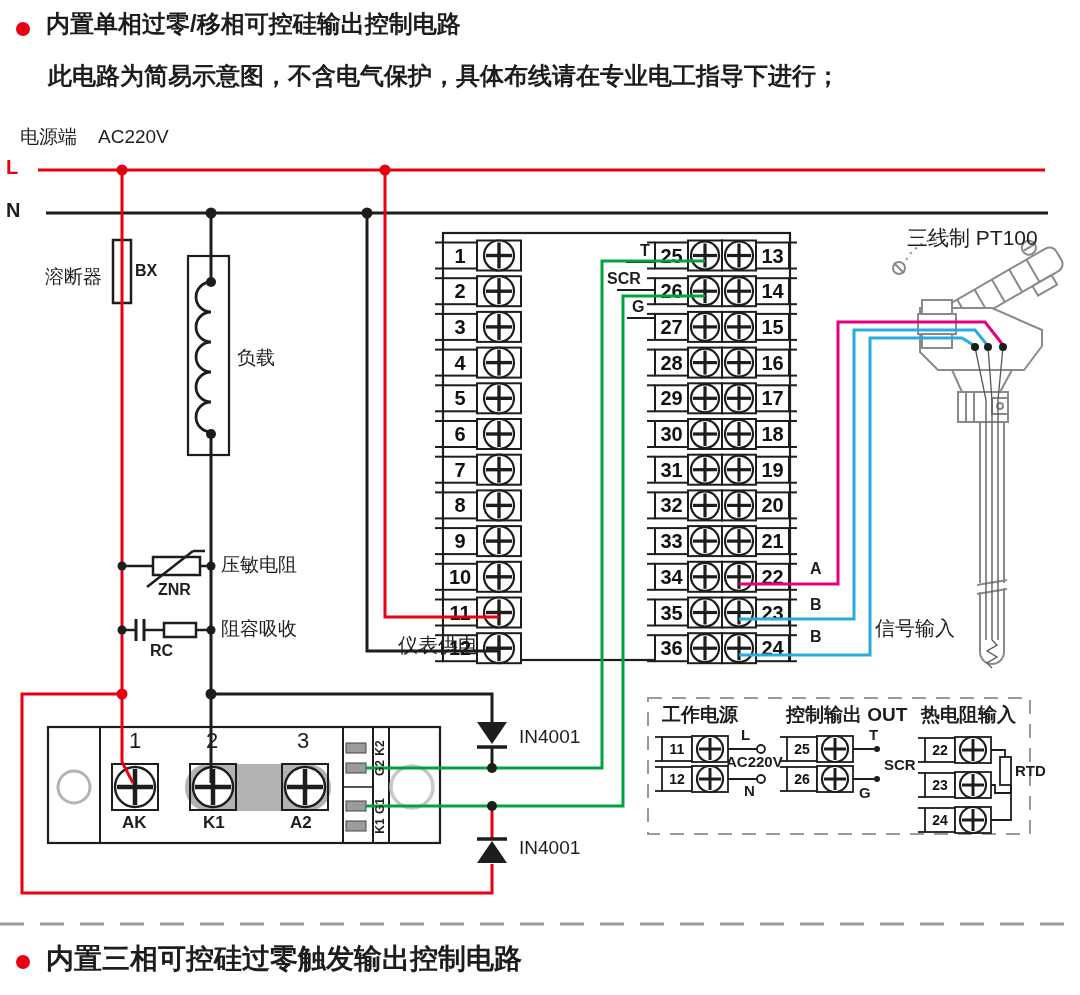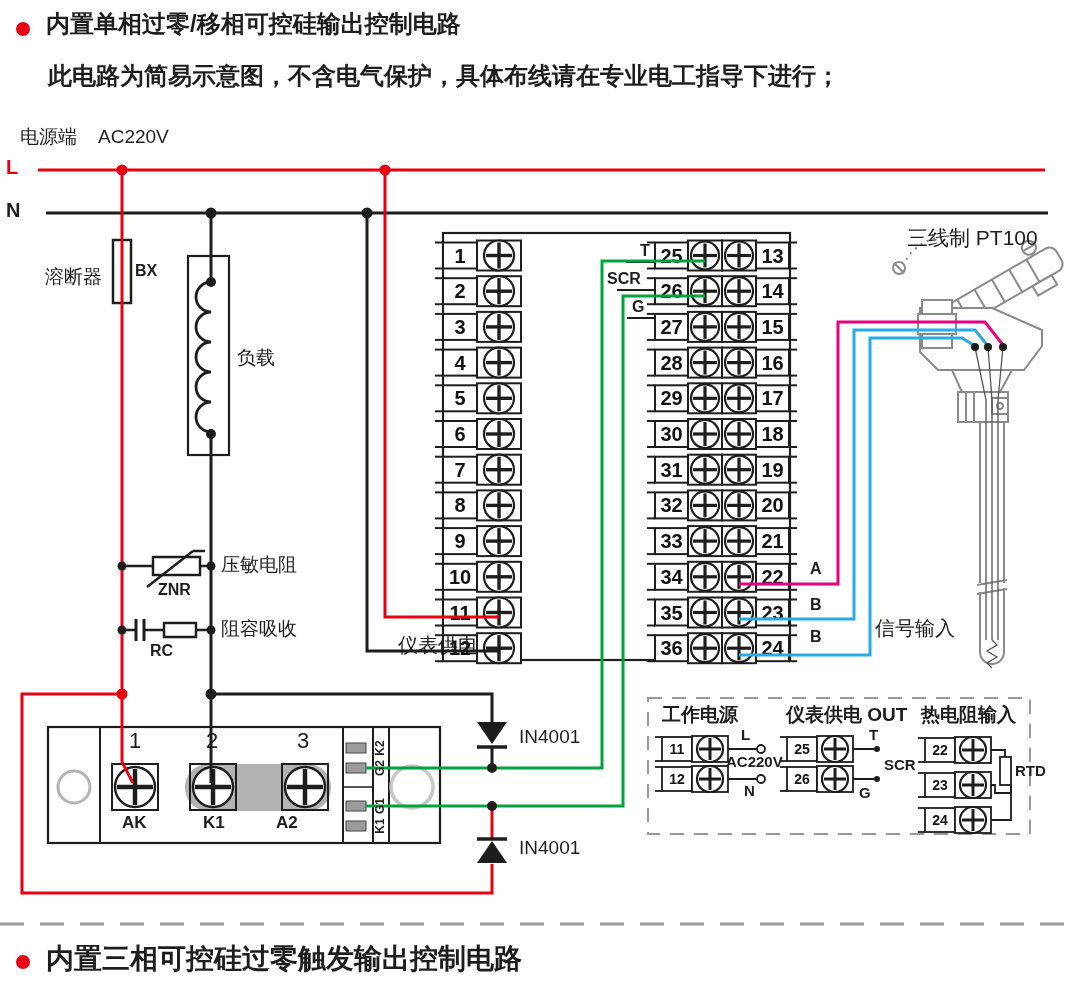--- a/index.html
+++ b/index.html
@@ -699,38 +699,38 @@
   <div class="lbl b" style="left:632px;top:298px;font-size:16px;">G</div>
 
   <div class="lbl" style="left:519px;top:726px;font-size:19px;">IN4001</div>
   <div class="lbl" style="left:519px;top:837px;font-size:19px;">IN4001</div>
 
   <div class="lbl" style="left:129px;top:728px;font-size:22px;">1</div>
   <div class="lbl" style="left:206px;top:728px;font-size:22px;">2</div>
   <div class="lbl" style="left:297px;top:728px;font-size:22px;">3</div>
   <div class="lbl b" style="left:122px;top:813px;font-size:17px;">AK</div>
   <div class="lbl b" style="left:203px;top:813px;font-size:17px;">K1</div>
-  <div class="lbl b" style="left:276px;top:813px;font-size:17px;">A2</div>
+  <div class="lbl b" style="left:290px;top:813px;font-size:17px;">A2</div>
   <span class="lbl b rot" style="left:381px;top:748px;font-size:12px;">K2</span>
   <span class="lbl b rot" style="left:381px;top:768px;font-size:12px;">G2</span>
   <span class="lbl b rot" style="left:381px;top:806px;font-size:12px;">G1</span>
   <span class="lbl b rot" style="left:381px;top:826px;font-size:12px;">K1</span>
 
   <div class="lbl" style="left:907px;top:226px;font-size:21px;">三线制 PT100</div>
   <div class="lbl b" style="left:810px;top:560px;font-size:16px;">A</div>
   <div class="lbl b" style="left:810px;top:596px;font-size:16px;">B</div>
   <div class="lbl b" style="left:810px;top:628px;font-size:16px;">B</div>
   <div class="lbl" style="left:875px;top:617px;font-size:20px;">信号输入</div>
 
   <div class="lbl b" style="left:662px;top:704px;font-size:19px;">工作电源</div>
   <div class="lbl b" style="left:741px;top:726px;font-size:15px;">L</div>
   <div class="lbl b" style="left:726px;top:753px;font-size:15px;">AC220V</div>
   <div class="lbl b" style="left:744px;top:782px;font-size:15px;">N</div>
 
-  <div class="lbl b" style="left:786px;top:704px;font-size:19px;">仪表供电 OUT</div>
+  <div class="lbl b" style="left:786px;top:704px;font-size:19px;">控制输出 OUT</div>
   <div class="lbl b" style="left:869px;top:726px;font-size:15px;">T</div>
   <div class="lbl b" style="left:884px;top:756px;font-size:15px;">SCR</div>
   <div class="lbl b" style="left:859px;top:784px;font-size:15px;">G</div>
 
   <div class="lbl b" style="left:921px;top:704px;font-size:19px;">热电阻输入</div>
   <div class="lbl b" style="left:1015px;top:762px;font-size:15px;">RTD</div>
 
   <div class="bullet" style="left:16px;top:955px;"></div>
   <div class="lbl b" style="left:46px;top:943px;font-size:28px;">内置三相可控硅过零触发输出控制电路</div>
 </div>

